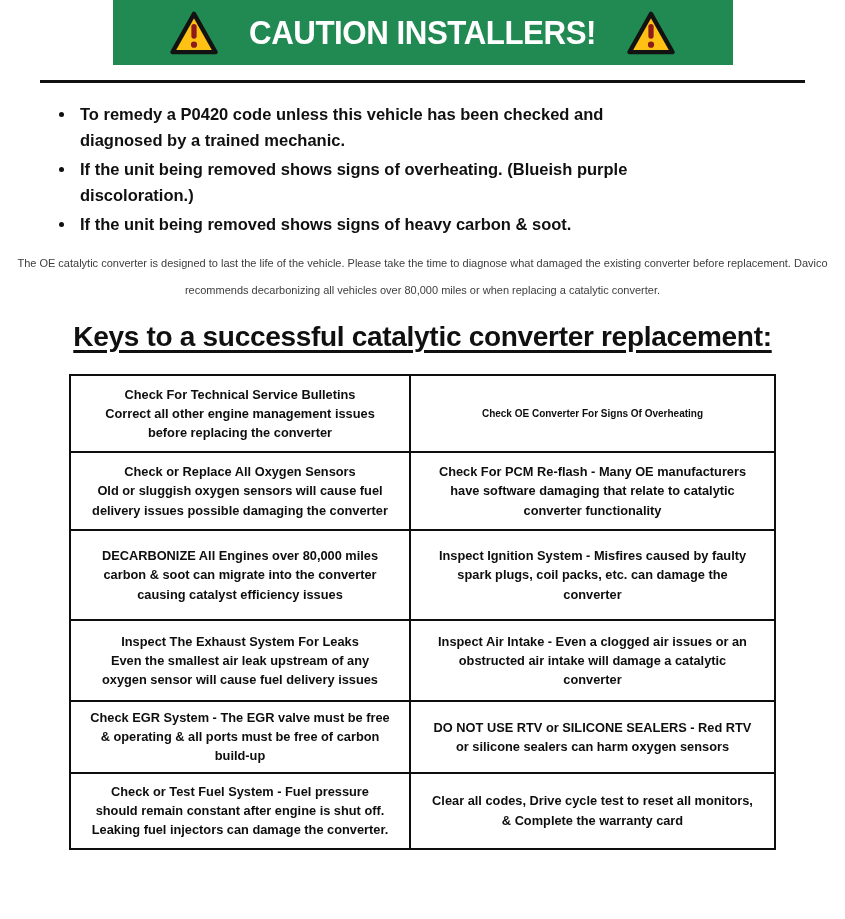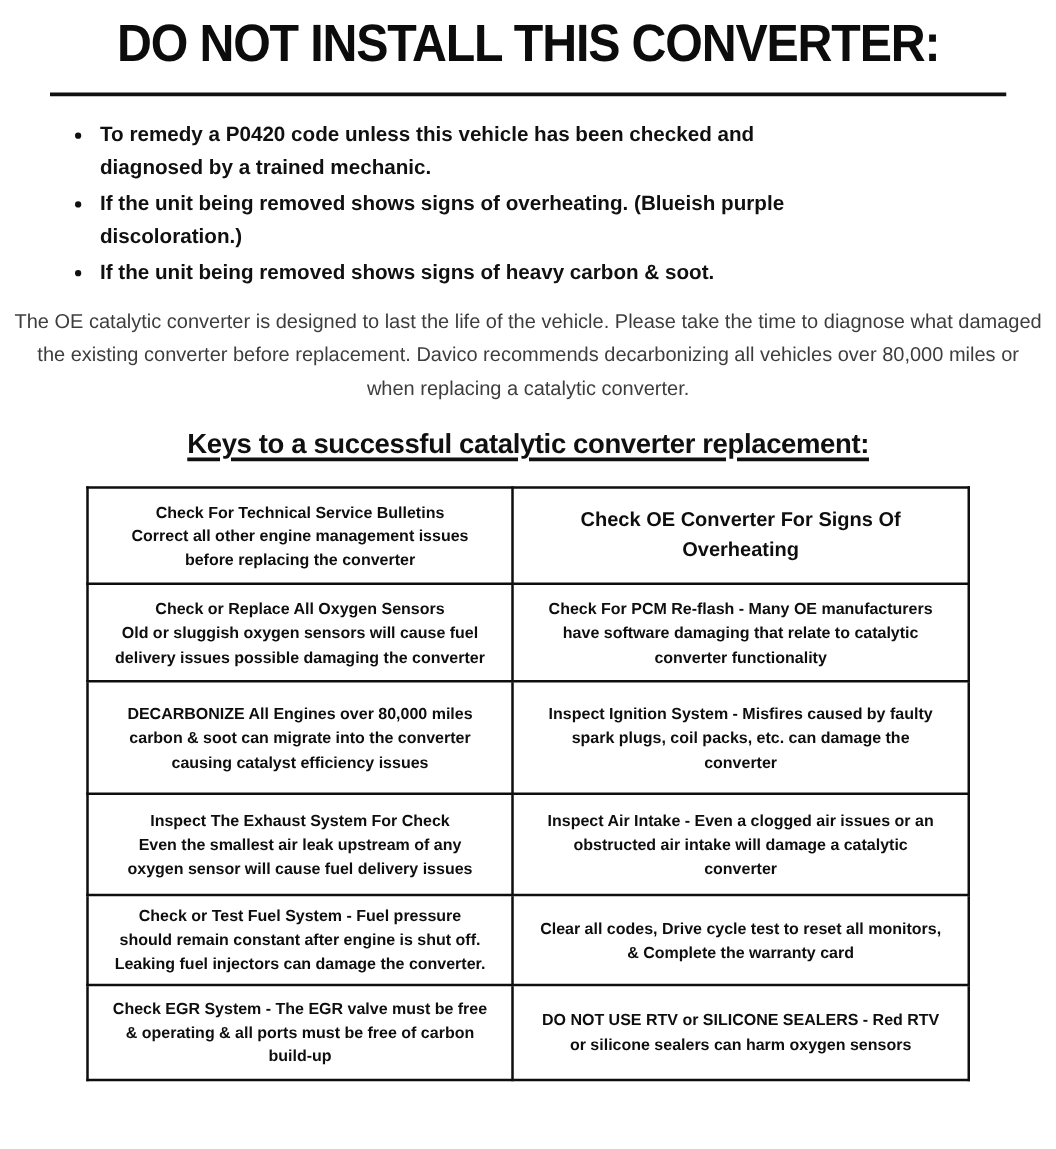--- a/index.html
+++ b/index.html
@@ -65,31 +65,31 @@
     line-height: 26px;
     color: #101010;
   }
   .bullets li { margin-bottom: 3px; padding-left: 4px; }
 
   
   .paragraph {
     margin: 13px auto 0 auto;
     width: 822px;
     text-align: center;
-    font-size: 16px;
+    font-size: 11px;
     font-weight: normal;
     line-height: 27px;
     color: #3d3d3d;
   }
 
   
   .keys-heading-wrap { text-align: center; margin-top: 17px; }
   .keys-heading {
     display: inline;
-    font-size: 22px;
+    font-size: 28px;
     font-weight: bold;
     letter-spacing: -0.3px;
     color: #101010;
     text-decoration: underline;
     text-decoration-thickness: 2.5px;
     text-underline-offset: 4px;
     margin: 0;
   }
 
   
@@ -109,31 +109,41 @@
     color: #0e0e0e;
     padding: 6px 18px;
     white-space: pre-line;
   }
   .keys-table tr:nth-child(1) { height: 77px; }
   .keys-table tr:nth-child(2) { height: 78px; padding-left: 23px; }
   .keys-table tr:nth-child(3) { height: 90px; }
   .keys-table tr:nth-child(4) { height: 81px; }
   .keys-table tr:nth-child(5) { height: 70px; }
   .keys-table tr:nth-child(6) { height: 76px; }
-  .keys-table tr:nth-child(1) td:nth-child(2) { font-size: 16px; }
+  .keys-table tr:nth-child(1) td:nth-child(2) { font-size: 10px; }
 </style>
 </head>
 <body>
 
 <div class="page">
 
+  <div class="banner" style="background-color: rgb(33, 138, 82);">
+    <svg class="tri-icon" viewBox="0 0 100 92">
+      <path d="M50 6 L95 86 L5 86 Z" stroke-width="9" stroke-linejoin="round" stroke="#121212" fill="#ffc113"></path>
+      <rect x="44.5" y="27" width="11" height="31" rx="5.5" fill="#8e1b1b"></rect>
+      <circle cx="50" cy="70.5" r="6.5" fill="#8e1b1b"></circle>
+    </svg>
+    <span class="banner-text">CAUTION INSTALLERS!</span>
+    <svg class="tri-icon" viewBox="0 0 100 92">
+      <path d="M50 6 L95 86 L5 86 Z" stroke-width="9" stroke-linejoin="round" stroke="#121212" fill="#ffc113"></path>
+      <rect x="44.5" y="27" width="11" height="31" rx="5.5" fill="#8e1b1b"></rect>
+      <circle cx="50" cy="70.5" r="6.5" fill="#8e1b1b"></circle>
+    </svg>
+  </div>
 
-  <div class="headline-wrap">
-    <h1 class="headline">DO NOT INSTALL THIS CONVERTER:</h1>
-  </div>
 
   <hr class="divider">
 
   <ul class="bullets">
     <li>To remedy a P0420 code unless this vehicle has been checked and diagnosed by a trained mechanic.</li>
     <li>If the unit being removed shows signs of overheating. (Blueish purple discoloration.)</li>
     <li>If the unit being removed shows signs of heavy carbon &amp; soot.</li>
   </ul>
 
   <p class="paragraph">The OE catalytic converter is designed to last the life of the vehicle. Please take the time to diagnose what damaged the existing converter before replacement. Davico recommends decarbonizing all vehicles over 80,000 miles or when replacing a catalytic converter.</p>
@@ -156,28 +166,28 @@
       <tr>
         <td>Check or Replace All Oxygen Sensors
 Old or sluggish oxygen sensors will cause fuel delivery issues possible damaging the converter</td>
         <td>Check For PCM Re-flash - Many OE manufacturers have software damaging that relate to catalytic converter functionality</td>
       </tr>
       <tr>
         <td>DECARBONIZE All Engines over 80,000 miles carbon &amp; soot can migrate into the converter causing catalyst efficiency issues</td>
         <td>Inspect Ignition System - Misfires caused by faulty spark plugs, coil packs, etc. can damage the converter</td>
       </tr>
       <tr>
-        <td>Inspect The Exhaust System For Check
+        <td>Inspect The Exhaust System For Leaks
 Even the smallest air leak upstream of any oxygen sensor will cause fuel delivery issues</td>
         <td>Inspect Air Intake - Even a clogged air issues or an obstructed air intake will damage a catalytic converter</td>
       </tr>
       <tr>
+        <td>Check EGR System - The EGR valve must be free &amp; operating &amp; all ports must be free of carbon build-up</td>
+        <td>DO NOT USE RTV or SILICONE SEALERS - Red RTV or silicone sealers can harm oxygen sensors</td>
+      </tr>
+      <tr>
         <td>Check or Test Fuel System - Fuel pressure should remain constant after engine is shut off.  Leaking fuel injectors can damage the converter.</td>
         <td>Clear all codes,  Drive cycle test to reset all monitors, &amp; Complete the warranty card</td>
-      </tr>
-      <tr>
-        <td>Check EGR System - The EGR valve must be free &amp; operating &amp; all ports must be free of carbon build-up</td>
-        <td>DO NOT USE RTV or SILICONE SEALERS - Red RTV or silicone sealers can harm oxygen sensors</td>
       </tr>
     </tbody>
   </table>
 
 </div>
 
 </body></html>

